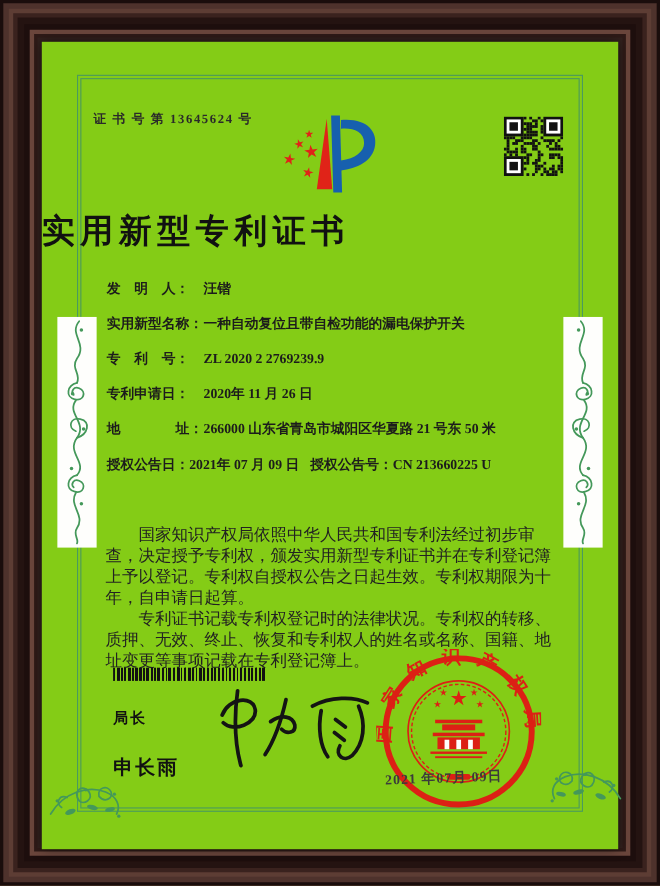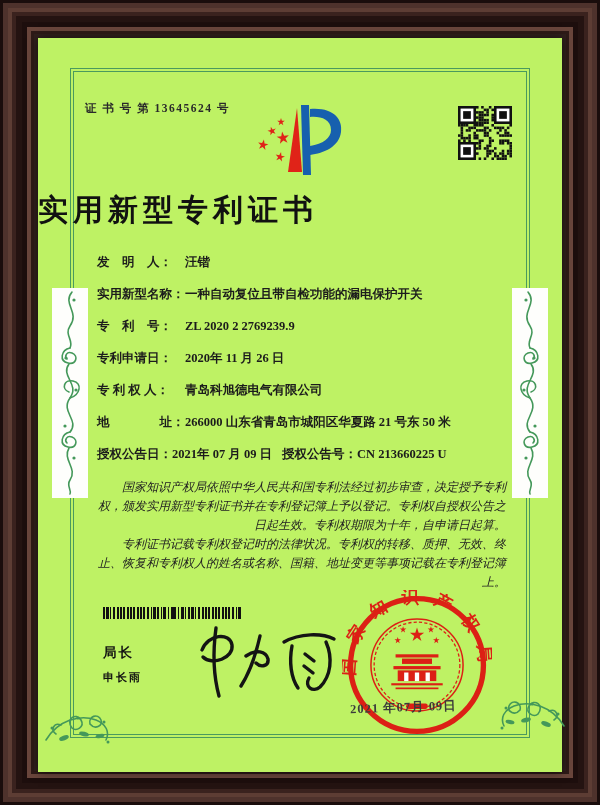--- a/index.html
+++ b/index.html
@@ -18,21 +18,21 @@
       inset 0 0 0 12px #5d3d34,
       inset 0 0 0 16px #3a221e,
       inset 0 0 0 22px #241311,
       inset 0 0 0 27px #1d0e0d,
       inset 0 0 0 31px #6a463c,
       inset 0 0 0 34px #2e1a17;
   }
   
   .paper{
     position:absolute;left:38px;top:38px;right:38px;bottom:33px;
-    background:#bef264;
+    background:#84cc16;
     box-shadow:0 0 10px rgba(0,0,0,.55);
   }
   
   .green-border{
     position:absolute;left:32px;top:30px;right:32px;bottom:34px;
     border:1.5px solid #4a9a5e;
   }
   .green-border-inner{
     position:absolute;inset:2px;border:1px solid #4a9a5e;
   }
@@ -57,39 +57,37 @@
   }
   
   .fields{position:absolute;left:59px;top:216px;width:412px;color:#1c1c1c;}
   .field-row{height:32px;font-size:12.5px;font-weight:bold;white-space:nowrap;}
   .field-label{display:inline-block;min-width:88px;}
   .field-value{}
   .grant-pair2{margin-left:10px;}
   
   .body-text{
     position:absolute;left:58px;top:440px;width:410px;
-    font-size:12px;line-height:19px;color:#222;
-    font-style:italic;
-    text-align:right;
+    font-size:15px;line-height:19px;color:#222;
   }
   .body-text p{margin:0;text-indent:2em;}
   
   .barcode{
     position:absolute;left:65px;top:569px;width:138px;height:12px;
     background:
       repeating-linear-gradient(90deg,#111 0 1px,transparent 1px 5px),
       repeating-linear-gradient(90deg,#111 0 1.6px,transparent 1.6px 3.4px);
   }
   .director{
     position:absolute;left:65px;top:606px;
     font-family:"Liberation Sans","DejaVu Sans",sans-serif;
     font-weight:bold;color:#111;letter-spacing:2px;
   }
   .director-title{font-size:13.5px;}
-  .director-name{font-size:11px;margin-top:8px;}
+  .director-name{font-size:18px;margin-top:24px;}
   .signature{position:absolute;left:148px;top:582px;width:165px;height:88px;}
   .seal{position:absolute;left:304px;top:552px;width:150px;height:150px;}
   .seal-date{
     position:absolute;left:312px;top:660px;width:180px;
     font-size:12.5px;font-weight:bold;color:#3b3b3b;
     letter-spacing:1px;transform:rotate(-2deg);white-space:nowrap;
   }
   .g{stroke:#44985a;fill:none;stroke-width:1.6;stroke-linecap:round;}
   .gf{fill:#44985a;stroke:none;}
 </style>
@@ -339,23 +337,20 @@
     <div class="field-row">
       <span class="field-label">实用新型名称：</span><span class="field-value">一种自动复位且带自检功能的漏电保护开关</span>
     </div>
     <div class="field-row">
       <span class="field-label">专　利　号：</span><span class="field-value">ZL 2020 2 2769239.9</span>
     </div>
     <div class="field-row">
       <span class="field-label">专利申请日：</span><span class="field-value">2020年 11 月 26 日</span>
     </div>
     <div class="field-row">
-      <span class="field-label">专 利 权 人：</span><span class="field-value">青岛科旭德电气有限公司</span>
-    </div>
-    <div class="field-row">
       <span class="field-label">地　　　　址：</span><span class="field-value">266000 山东省青岛市城阳区华夏路 21 号东 50 米</span>
     </div>
     <div class="field-row">
       <span>授权公告日：</span><span>2021年 07 月 09 日</span><span class="grant-pair2">授权公告号：</span><span>CN 213660225 U</span>
     </div>
   </div>
 
   <div class="body-text">
     <p>国家知识产权局依照中华人民共和国专利法经过初步审查，决定授予专利权，颁发实用新型专利证书并在专利登记簿上予以登记。专利权自授权公告之日起生效。专利权期限为十年，自申请日起算。</p>
     <p>专利证书记载专利权登记时的法律状况。专利权的转移、质押、无效、终止、恢复和专利权人的姓名或名称、国籍、地址变更等事项记载在专利登记簿上。</p>

